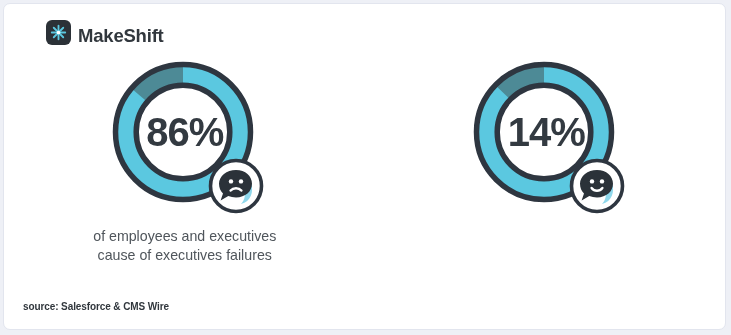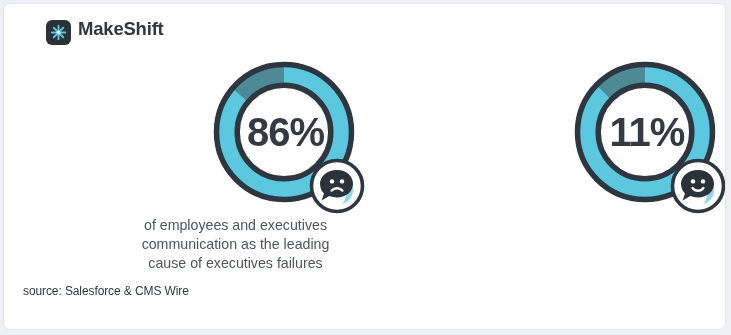--- a/index.html
+++ b/index.html
@@ -25,21 +25,21 @@
     box-sizing: border-box;
     overflow: hidden;
   }
 
   
   .brand {
     position: absolute;
     left: 19px;
     top: 16px;
     display: flex;
-    align-items: flex-start;
+    align-items: flex-end;
     gap: 7px;
     padding-left: 23px;
   }
   .brand-mark {
     width: 25px;
     height: 25px;
     border-radius: 6px;
     background: #2b3137;
     display: flex;
     align-items: center;
@@ -59,21 +59,21 @@
     position: absolute;
     left: 0;
     top: 52px;
     width: 723px;
     display: flex;
   }
   .stat {
     width: 50%;
     display: flex;
     flex-direction: column;
-    align-items: flex-end;
+    align-items: center;
   }
   .donut-wrap {
     position: relative;
     width: 160px;
     height: 160px;
   }
   .donut-svg {
     display: block;
   }
   .donut-value {
@@ -92,35 +92,35 @@
     pointer-events: none;
   }
   .badge {
     position: absolute;
     right: 0px;
     bottom: 1px;
     width: 58px;
     height: 58px;
   }
   .caption {
-    margin-top: 0;
+    margin-top: 11px;
     width: 260px;
     text-align: center;
     font-size: 14.2px;
     line-height: 19px;
     color: #4f555b;
   }
 
   
   .source {
     position: absolute;
     left: 19px;
-    bottom: 31px;
-    font-size: 12px;
-    font-weight: normal;
+    bottom: 17px;
+    font-size: 10px;
+    font-weight: bold;
     color: #31373d;
     letter-spacing: -0.1px;
   }
 </style>
 </head>
 <body>
 
 <div class="card">
 
   <div class="brand">
@@ -156,34 +156,33 @@
           <circle cx="29" cy="29" r="25.5" fill="#ffffff" stroke="#2e3640" stroke-width="3.6"></circle>
           <path d="M44 26 C47 34 44 45 34 47 C38 43 39 36 37 31 Z" fill="#8fd8ec"></path>
           <path d="M29 13 C38.4 13 45 19.2 45 26.7 C45 34.2 38.4 40.4 29 40.4 C26.2 40.4 23.6 39.9 21.3 39 L13.6 43.4 L16 36.6 C13.5 34 12 30.6 12 26.7 C12 19.2 19.6 13 29 13 Z" fill="#2b3239"></path>
           <circle cx="24" cy="24.4" r="2.2" fill="#ffffff"></circle>
           <circle cx="34" cy="24.4" r="2.2" fill="#ffffff"></circle>
           <path d="M23.6 33.6 C26.3 30.4 31.7 30.4 34.4 33.6" fill="none" stroke="#ffffff" stroke-width="2.4" stroke-linecap="round"></path>
         </svg>
       </div>
       <div class="caption">
         <div>of employees and executives</div>
-        <div>communication as the leading</div>
         <div>cause of executives failures</div>
       </div>
     </div>
 
     <div class="stat">
       <div class="donut-wrap">
         <svg class="donut-svg" width="160" height="160" viewBox="0 0 160 160" aria-hidden="true">
           <circle cx="78" cy="76" r="57" fill="none" stroke="#4d8a96" stroke-width="20"></circle>
           <circle cx="78" cy="76" r="57" fill="none" stroke="#5bc8e0" stroke-width="20" stroke-dasharray="311.7 46.5" transform="rotate(-90 78 76)"></circle>
           <circle cx="78" cy="76" r="67.5" fill="none" stroke="#2e3640" stroke-width="5.5"></circle>
           <circle cx="78" cy="76" r="46.8" fill="none" stroke="#2e3640" stroke-width="5.5"></circle>
         </svg>
-        <div class="donut-value">11%</div>
+        <div class="donut-value">14%</div>
         <svg class="badge" viewBox="0 0 58 58">
           <circle cx="29" cy="29" r="25.5" fill="#ffffff" stroke="#2e3640" stroke-width="3.6"></circle>
           <path d="M44 26 C47 34 44 45 34 47 C38 43 39 36 37 31 Z" fill="#8fd8ec"></path>
           <path d="M29 13 C38.4 13 45 19.2 45 26.7 C45 34.2 38.4 40.4 29 40.4 C26.2 40.4 23.6 39.9 21.3 39 L13.6 43.4 L16 36.6 C13.5 34 12 30.6 12 26.7 C12 19.2 19.6 13 29 13 Z" fill="#2b3239"></path>
           <circle cx="24" cy="24.4" r="2.2" fill="#ffffff"></circle>
           <circle cx="34" cy="24.4" r="2.2" fill="#ffffff"></circle>
           <path d="M23.6 31 C26.3 34.6 31.7 34.6 34.4 31" fill="none" stroke="#ffffff" stroke-width="2.4" stroke-linecap="round"></path>
         </svg>
       </div>
     </div>

